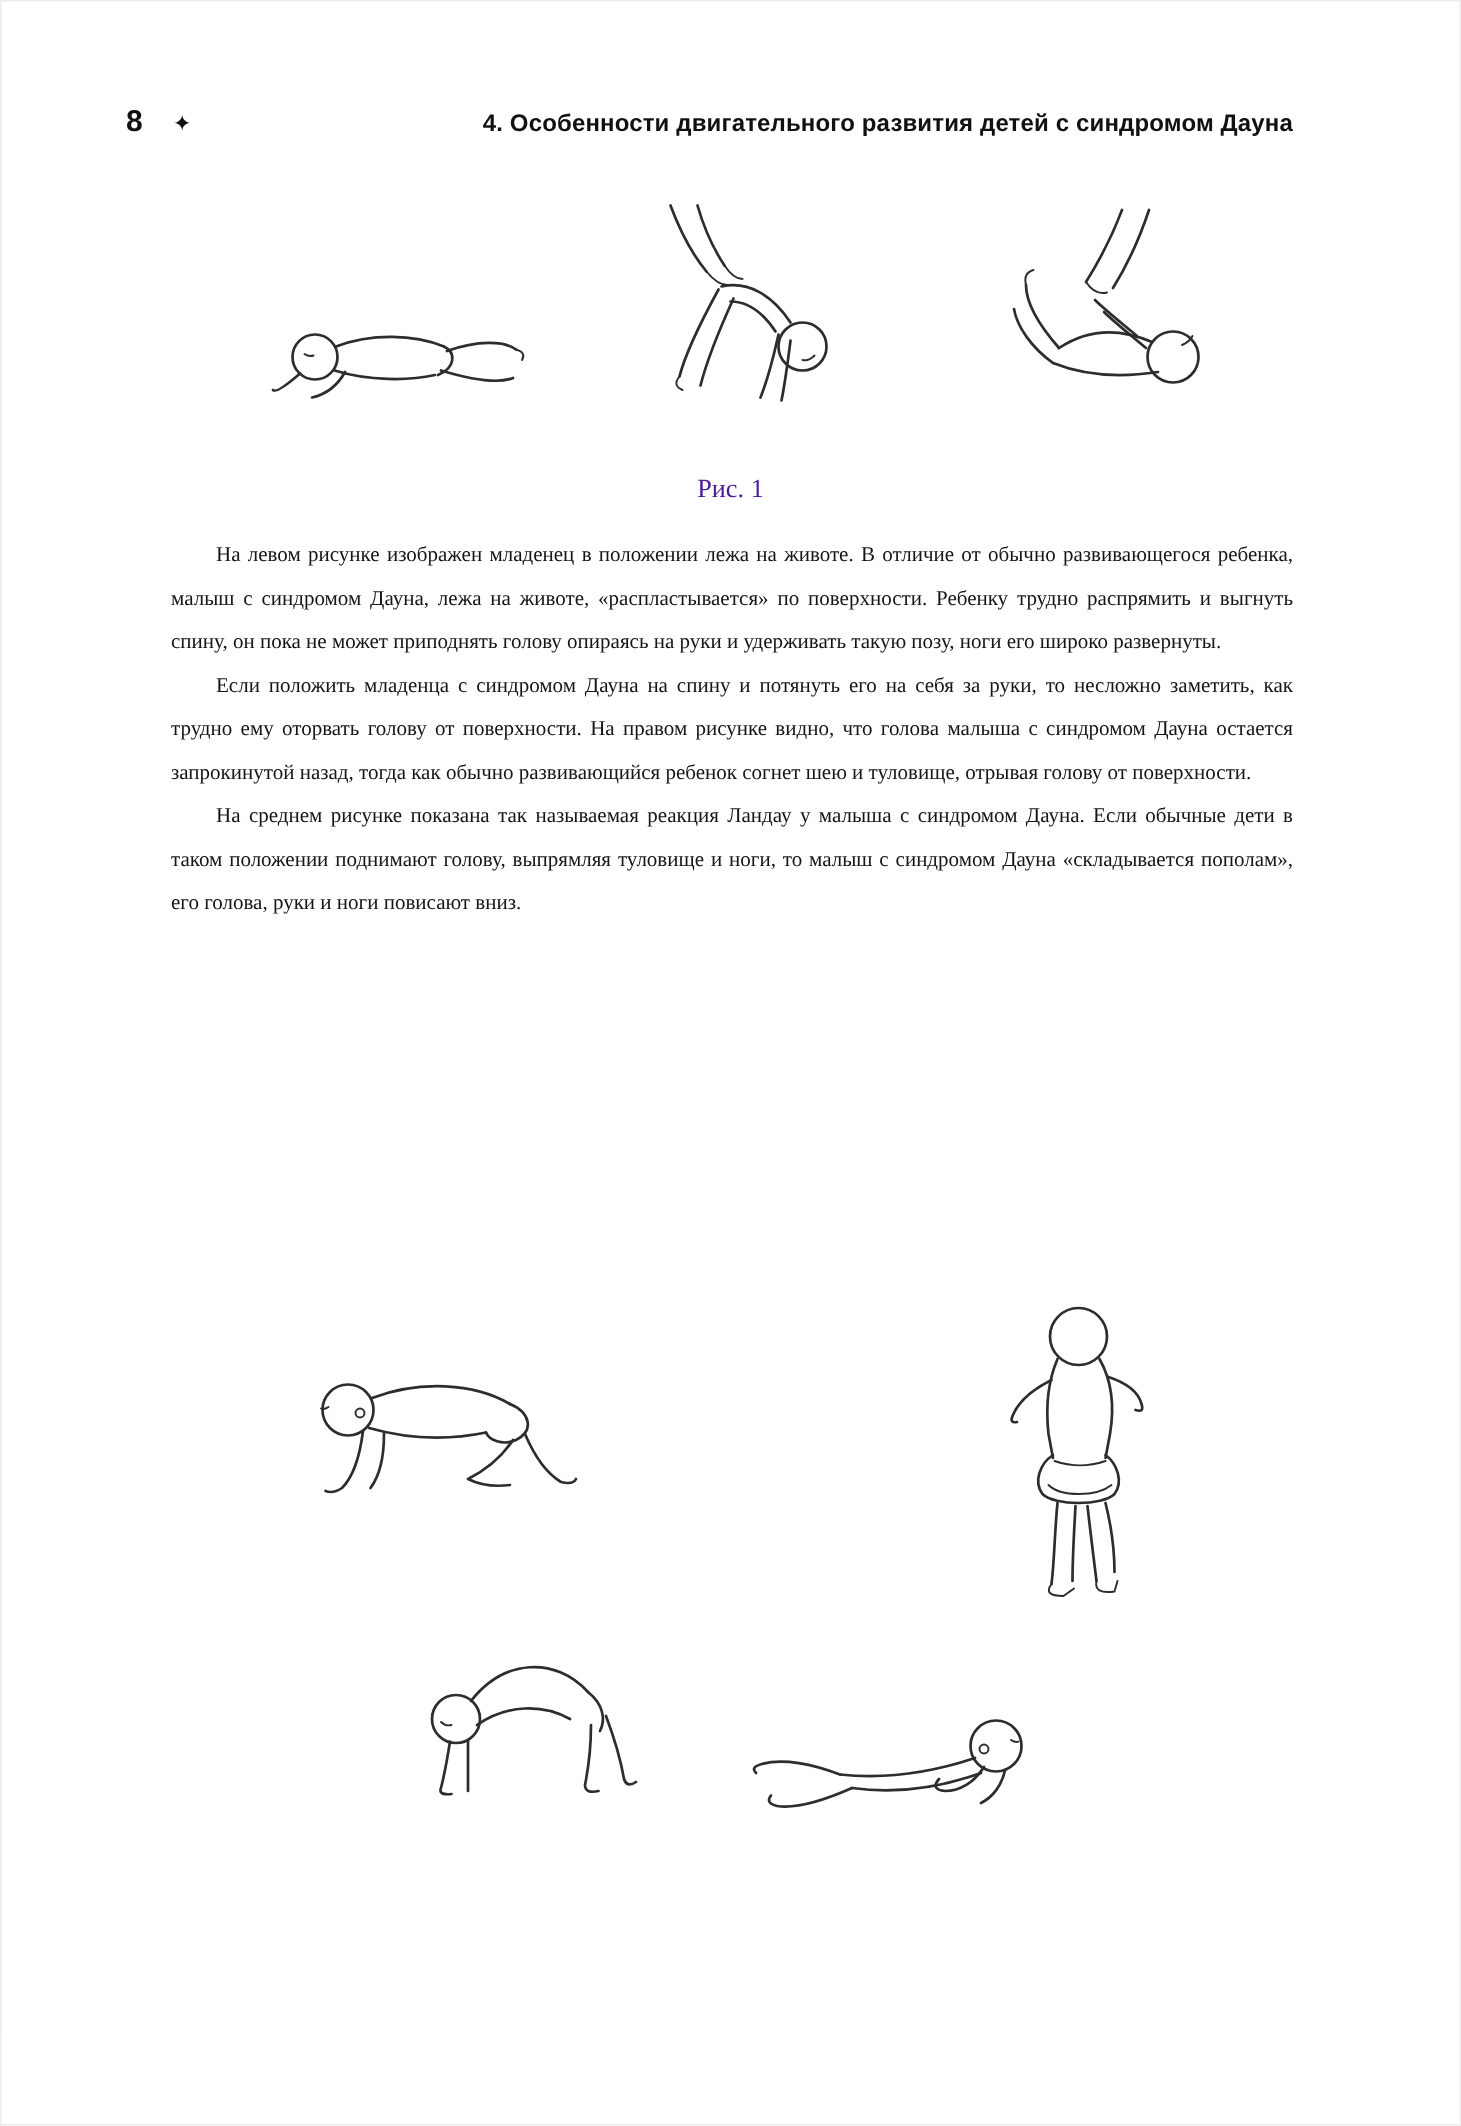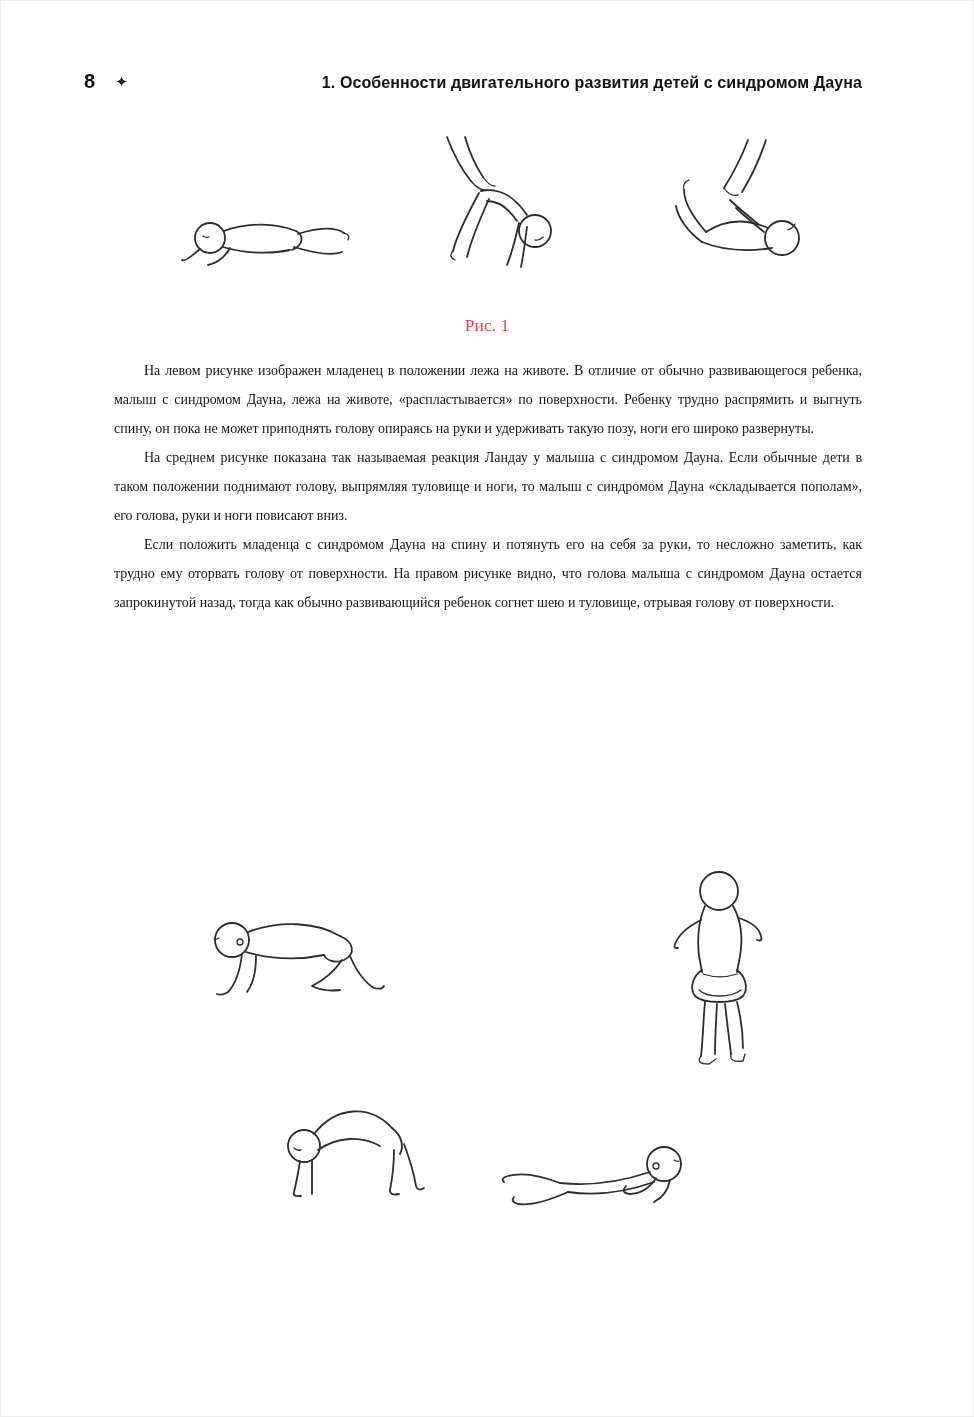--- a/index.html
+++ b/index.html
@@ -29,21 +29,21 @@
   }
 
   
   .figure { position:absolute; margin:0; }
   .fig-canvas { position:relative; }
   .fig-canvas svg { position:absolute; }
   .s { fill:none; stroke:#2d2d2d; stroke-width:1.8; stroke-linecap:round; stroke-linejoin:round; }
   .sf { fill:none; stroke:#2d2d2d; stroke-width:1.3; stroke-linecap:round; stroke-linejoin:round; }
   figcaption {
     text-align:center;
-    font-size:17.5px; color:#ef4444;
+    font-size:17.5px; color:#4c1d95;
     font-family:"Liberation Serif", serif;
   }
   .fig1 { top:135px; left:110px; width:754px; }
   .fig1 .fig-canvas { height:170px; }
   .fig1 figcaption { margin-top:10px; }
   .fig2 { top:862px; left:110px; width:754px; }
   .fig2 .fig-canvas { height:392px; }
   .fig2 figcaption { margin-top:32px; }
 
   
@@ -55,21 +55,21 @@
   .body-text p { margin:0; text-indent:30px; }
 </style>
 </head>
 <body>
 
 <div class="page">
 
   <header class="page-header">
     <span class="page-number">8</span>
     <span class="ornament">✦</span>
-    <span class="header-title">1. Особенности двигательного развития детей с синдромом Дауна</span>
+    <span class="header-title">4. Особенности двигательного развития детей с синдромом Дауна</span>
   </header>
 
   <figure class="figure fig1">
     <div class="fig-canvas">
 
       <svg style="left:70px; top:55px;" width="175" height="98" viewBox="0 0 175 98">
         <circle class="s" cx="30" cy="48" r="15"></circle>
         <path class="sf" d="M23,46 q3,2 6,1"></path>
         <path class="s" d="M20,59 C12,66 4,72 2,70"></path>
         <path class="s" d="M44,41 C68,32 96,33 116,41"></path>
@@ -111,22 +111,22 @@
         <path class="s" d="M72,104 C58,94 48,80 46,68"></path>
         <path class="sf" d="M54,52 q-2,-8 5,-10"></path>
       </svg>
 
     </div>
     <figcaption>Рис. 1</figcaption>
   </figure>
 
   <section class="body-text">
     <p>На левом рисунке изображен младенец в положении лежа на животе. В отличие от обычно развивающегося ребенка, малыш с синдромом Дауна, лежа на животе, «распластывается» по поверхности. Ребенку трудно распрямить и выгнуть спину, он пока не может приподнять голову опираясь на руки и удерживать такую позу, ноги его широко развернуты.</p>
+    <p>Если положить младенца с синдромом Дауна на спину и потянуть его на себя за руки, то несложно заметить, как трудно ему оторвать голову от поверхности. На правом рисунке видно, что голова малыша с синдромом Дауна остается запрокинутой назад, тогда как обычно развивающийся ребенок согнет шею и туловище, отрывая голову от поверхности.</p>
     <p>На среднем рисунке показана так называемая реакция Ландау у малыша с синдромом Дауна. Если обычные дети в таком положении поднимают голову, выпрямляя туловище и ноги, то малыш с синдромом Дауна «складывается пополам», его голова, руки и ноги повисают вниз.</p>
-    <p>Если положить младенца с синдромом Дауна на спину и потянуть его на себя за руки, то несложно заметить, как трудно ему оторвать голову от поверхности. На правом рисунке видно, что голова малыша с синдромом Дауна остается запрокинутой назад, тогда как обычно развивающийся ребенок согнет шею и туловище, отрывая голову от поверхности.</p>
   </section>
 
   <figure class="figure fig2">
     <div class="fig-canvas">
 
       <svg style="left:80px; top:38px;" width="210" height="125" viewBox="0 0 210 125">
         <circle class="s" cx="42" cy="40" r="17"></circle>
         <circle class="sf" cx="50" cy="42" r="3"></circle>
         <path class="sf" d="M29,38 q-3,2 -5,1"></path>
         <path class="s" d="M58,32 C90,20 126,22 150,36"></path>

